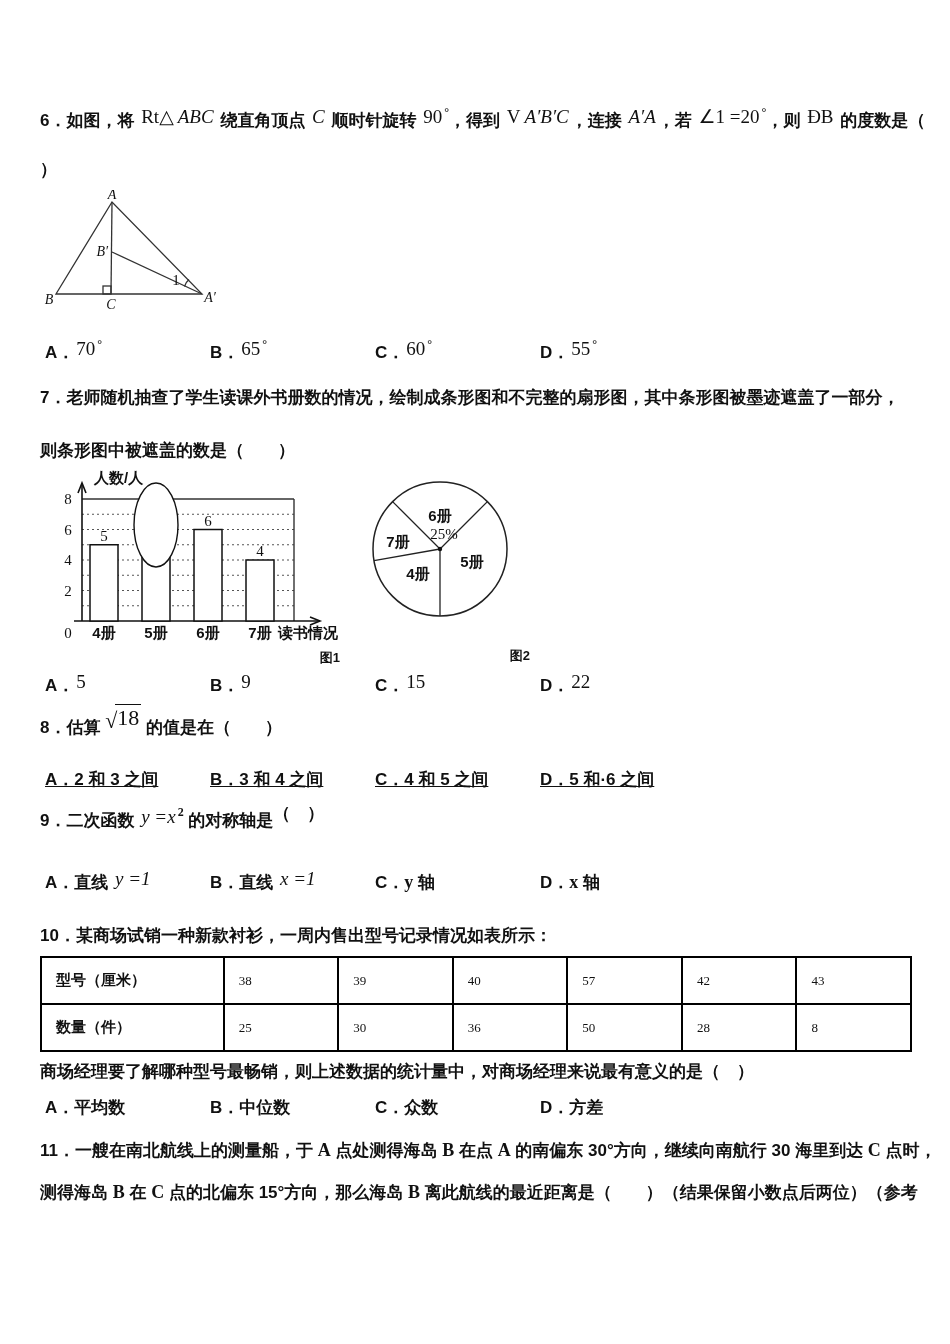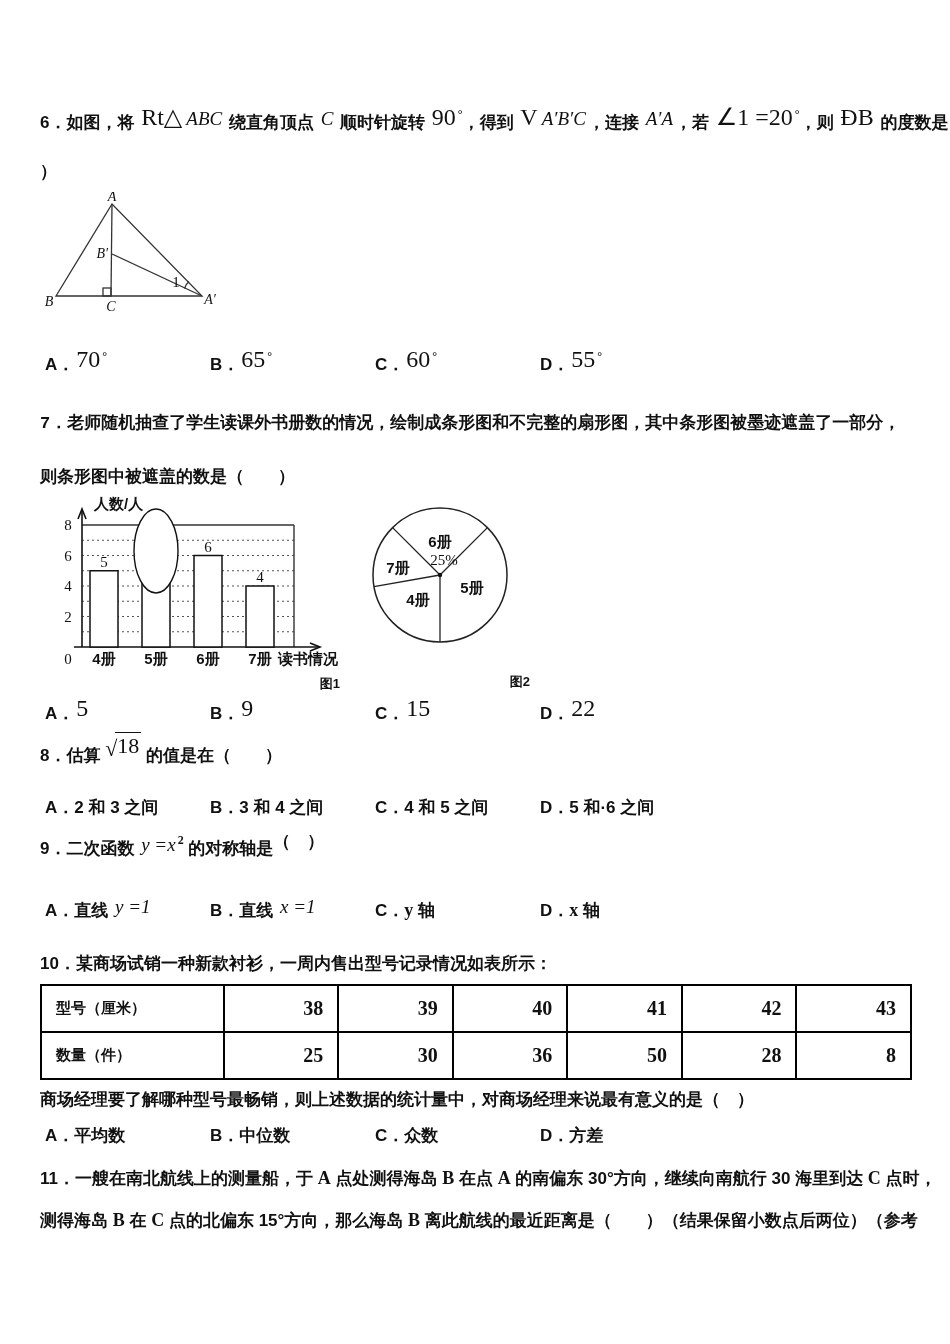--- a/index.html
+++ b/index.html
@@ -7,63 +7,63 @@
        font-family:"Liberation Sans",sans-serif;}
   .page{padding:106px 38px 0 40px;}
 
   
   .line{white-space:nowrap;font-size:17px;font-weight:700;line-height:28px;}
   .seg{display:inline;}
   .seg.cn{font-weight:700;}
   .seg.mi{font-family:"Liberation Serif",serif;font-style:italic;font-weight:400;
           font-size:19px;position:relative;top:-3px;padding:0 2px;text-align:right;}
   .seg.mn{font-family:"Liberation Serif",serif;font-weight:400;
-          font-size:24px;position:relative;top:-3px;padding:0 2px;}
+          font-size:19px;position:relative;top:-3px;padding:0 2px;}
   .seg.mnl{font-family:"Liberation Serif",serif;font-weight:700;font-size:18px;}
   .seg.deg{font-family:"Liberation Serif",serif;font-size:12px;position:relative;top:-10px;}
   .seg.sup{font-family:"Liberation Serif",serif;font-size:12px;position:relative;top:-10px;}
   .seg.rad{font-family:"Liberation Serif",serif;font-weight:400;font-size:22px;
            position:relative;top:-5px;margin-right:-2px;}
   .seg.radn{font-family:"Liberation Serif",serif;font-weight:400;font-size:22px;
             position:relative;top:-8px;border-top:1.6px solid #111;padding:0 2px;}
   .seg.pr{position:relative;top:-7px;}
 
   
   .opts{display:grid;grid-template-columns:165px 165px 165px auto;
         font-size:17px;font-weight:700;line-height:28px;padding-left:5px;}
   .opt{white-space:nowrap;}
 
   
   .q6l2{margin-top:20px;}
   .fig6{margin-top:6px;margin-left:2px;}
-  .q6o{margin-top:24px;}
-  .q7s1{margin-top:30px;font-family:Liberation Mono, monospace;}
+  .q6o{margin-top:16px;}
+  .q7s1{margin-top:16px;}
   .q7s2{margin-top:25px;}
   .figrow{margin-top:4px;display:flex;align-items:flex-start;}
   .pieblock{margin-left:20px;}
   .q7o{margin-top:4px;}
   .q8s{margin-top:12px;}
-  .q8o{margin-top:24px;}
+  .q8o{margin-top:24px;text-decoration:underline;}
   .q9s{margin-top:12px;}
   .q9o{margin-top:32px;}
   .q10s{margin-top:25px;}
   .q10after{margin-top:6px;}
   .q10o{margin-top:8px;}
   .q11s1{margin-top:14px;}
   .q11s2{margin-top:13px;}
 
   .figcap{text-align:right;font-size:13px;font-weight:700;margin-top:2px;}
   .barblock{width:300px;}
   .pieblock{width:170px;}
 
   
   table.sales{width:100%;border-collapse:collapse;margin-top:6px;}
   table.sales td{border:2px solid #000;height:45px;padding:0 14px;
                  font-size:15px;font-weight:700;vertical-align:middle;}
-  table.sales td.num{font-family:"Liberation Serif",serif;font-size:20px;font-weight:700;text-align:right;}
+  table.sales td.num{font-family:"Liberation Serif",serif;font-size:13px;font-weight:400;}
   table.sales td.th{width:21%;}
 
   
   .bcat{font-family:"Liberation Sans",sans-serif;font-weight:700;font-size:15px;fill:#111;}
   .bser{font-family:"Liberation Serif",serif;font-weight:400;font-size:15px;fill:#111;}
   .figl{font-family:"Liberation Serif",serif;font-style:italic;font-size:14px;fill:#111;}
 </style>
 </head>
 <body>
 
@@ -191,21 +191,21 @@
 
   <section>
     <div class="line q10s"><span class="seg cn">10．某商场试销一种新款衬衫，一周内售出型号记录情况如表所示：</span></div>
     <table class="sales">
       <tbody>
           <tr>
         <td class="th">型号（厘米）</td>
         <td class="num">38</td>
         <td class="num">39</td>
         <td class="num">40</td>
-        <td class="num">41</td>
+        <td class="num">57</td>
         <td class="num">42</td>
         <td class="num">43</td>
       </tr>
       <tr>
         <td class="th">数量（件）</td>
         <td class="num">25</td>
         <td class="num">30</td>
         <td class="num">36</td>
         <td class="num">50</td>
         <td class="num">28</td>

